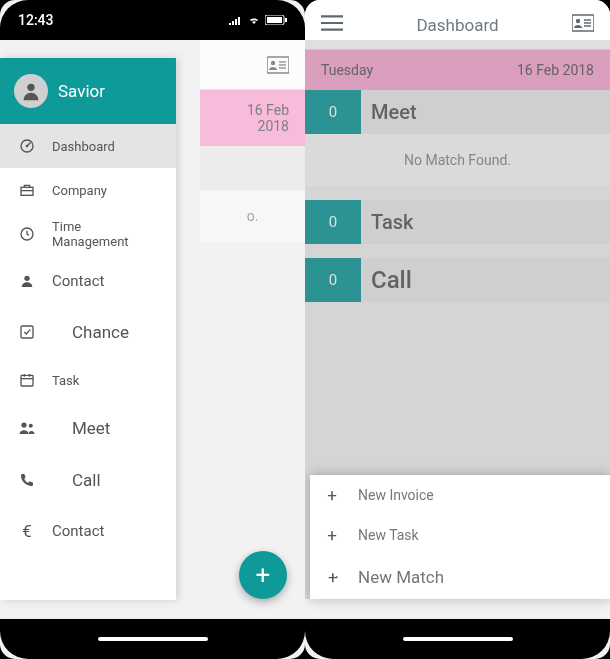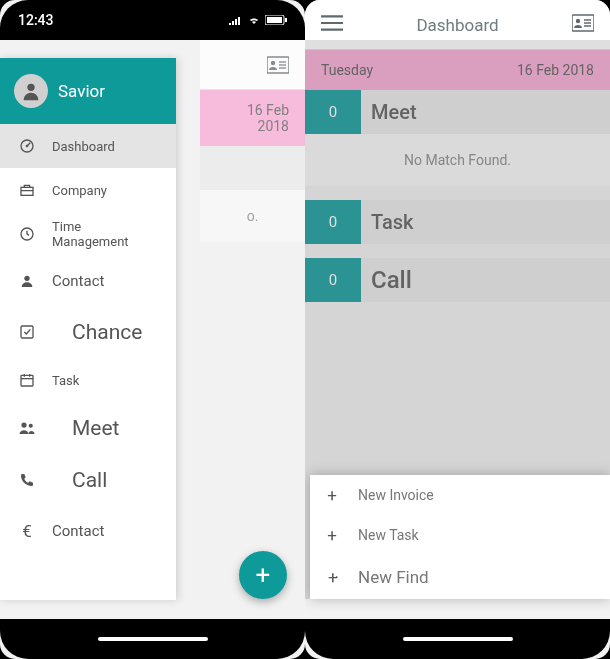--- a/index.html
+++ b/index.html
@@ -144,21 +144,21 @@
     .sidebar-item {
       display: flex;
       align-items: center;
       padding: 0 18px;
       height: 50px;
       gap: 16px;
       color: #555;
       cursor: pointer;
     }
     .sidebar-item.small { height: 44px; font-size: 13px; }
-    .sidebar-item.large { height: 52px; font-size: 21px; gap: 36px; }
+    .sidebar-item.large { height: 52px; font-size: 17px; gap: 36px; }
     .sidebar-item.active { background: #e4e4e4; }
     .sidebar-icon {
       width: 18px;
       height: 18px;
       display: flex;
       align-items: center;
       justify-content: center;
       flex-shrink: 0;
     }
     .sidebar-label { flex: 1; }
@@ -451,21 +451,21 @@
       <div class="fab-menu-item">
         <span class="fab-plus-icon">+</span>
         <span>New Invoice</span>
       </div>
       <div class="fab-menu-item">
         <span class="fab-plus-icon">+</span>
         <span>New Task</span>
       </div>
       <div class="fab-menu-item">
         <span class="fab-plus-icon" style="letter-spacing:-3px;">+·</span>
-        <span>New Find</span>
+        <span>New Match</span>
       </div>
     </div>
 
     <div class="bottom-bar">
       <div class="home-indicator"></div>
     </div>
   </div>
 
 </div>
 

